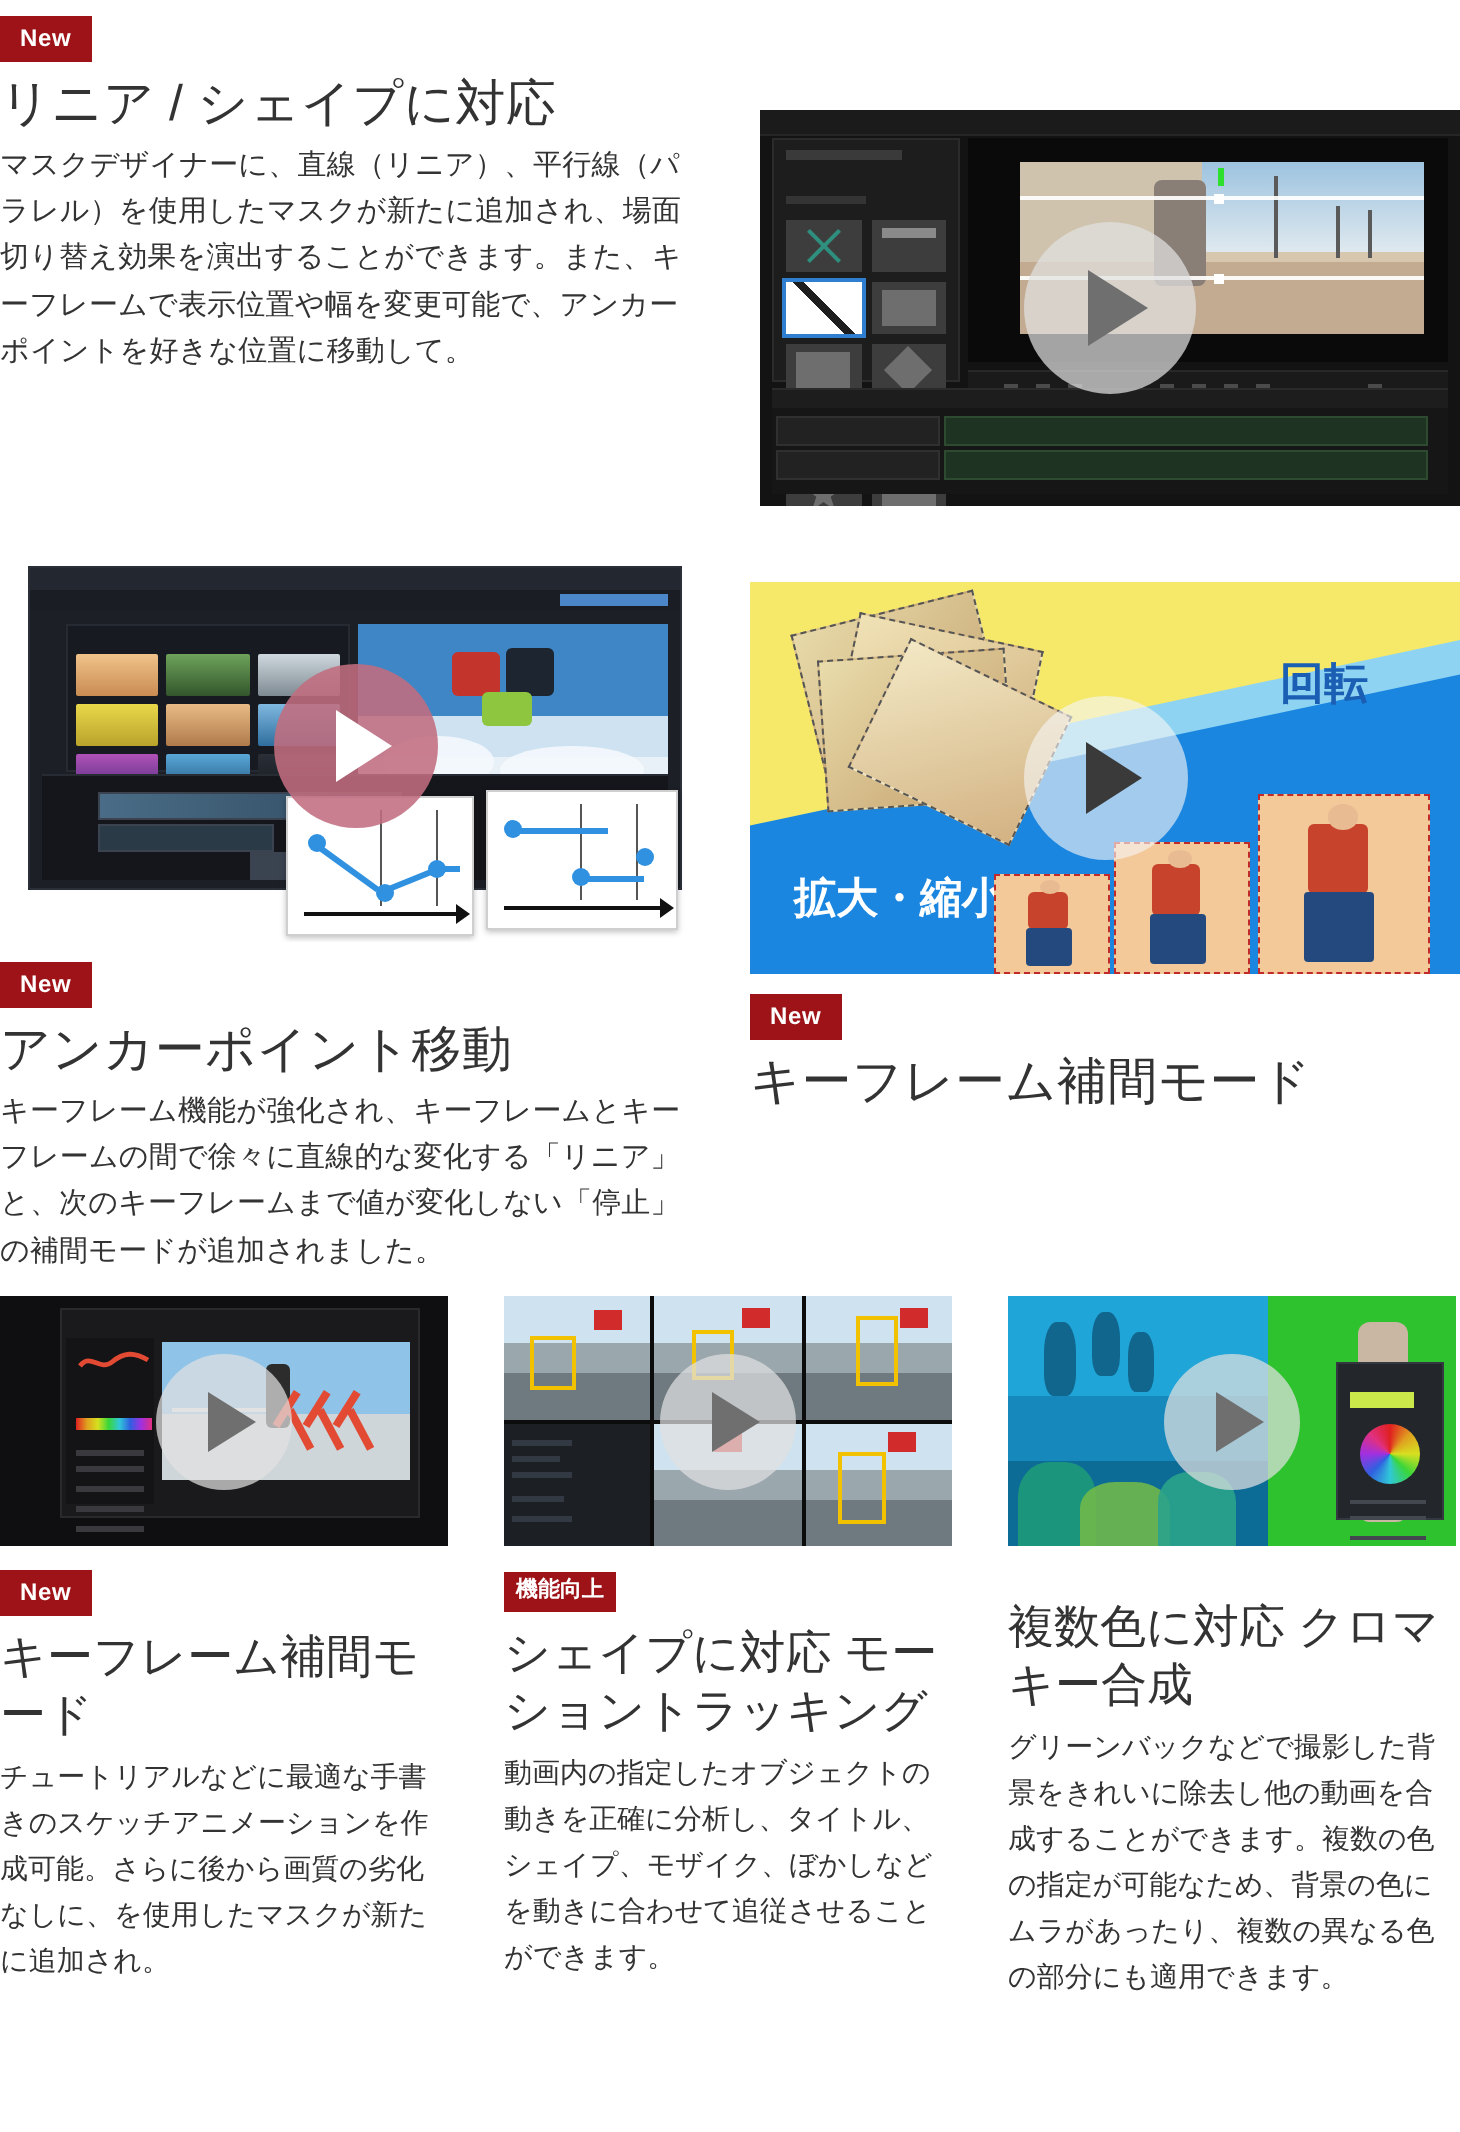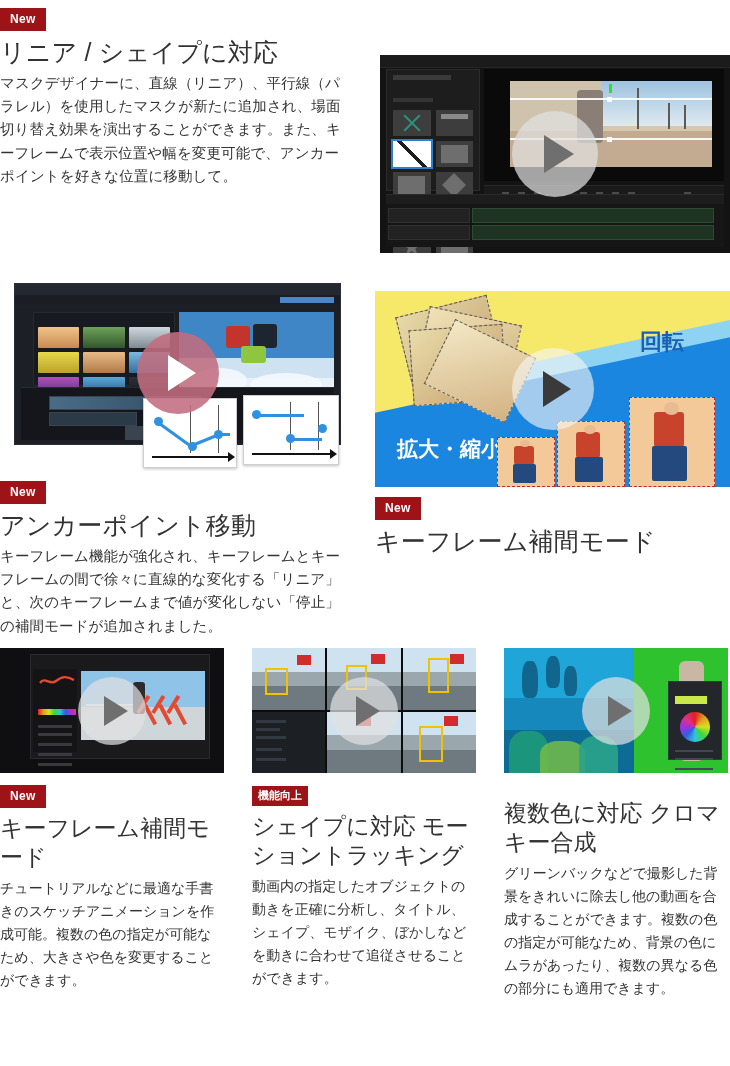--- a/index.html
+++ b/index.html
@@ -419,21 +419,21 @@
               </div>
             </div>
           </div>
           <div class="play grey" style="width:68px;height:68px">
             <span class="tri" style="border-width:15px 0 15px 24px;margin-left:7px"></span>
           </div>
         </div>
         <div class="t3">
           <span class="badge new">New</span>
           <h2 class="headline3">キーフレーム補間モード</h2>
-          <p class="copy3">チュートリアルなどに最適な手書きのスケッチアニメーションを作成可能。複数の色の指定が可能なため、大きさや色を変更することができます。</p>
+          <p class="copy3">チュートリアルなどに最適な手書きのスケッチアニメーションを作成可能。さらに後から画質の劣化なしに、を使用したマスクが新たに追加され。</p>
         </div>
       </div>
 
       <div class="c3">
         <div class="m3 thumb">
           <div class="mt">
             <div class="cell">
               <span class="box" style="left:18%;top:32%;width:26%;height:38%"></span>
               <span class="tag" style="left:62%;top:12%;width:14px;height:10px"></span>
             </div>

